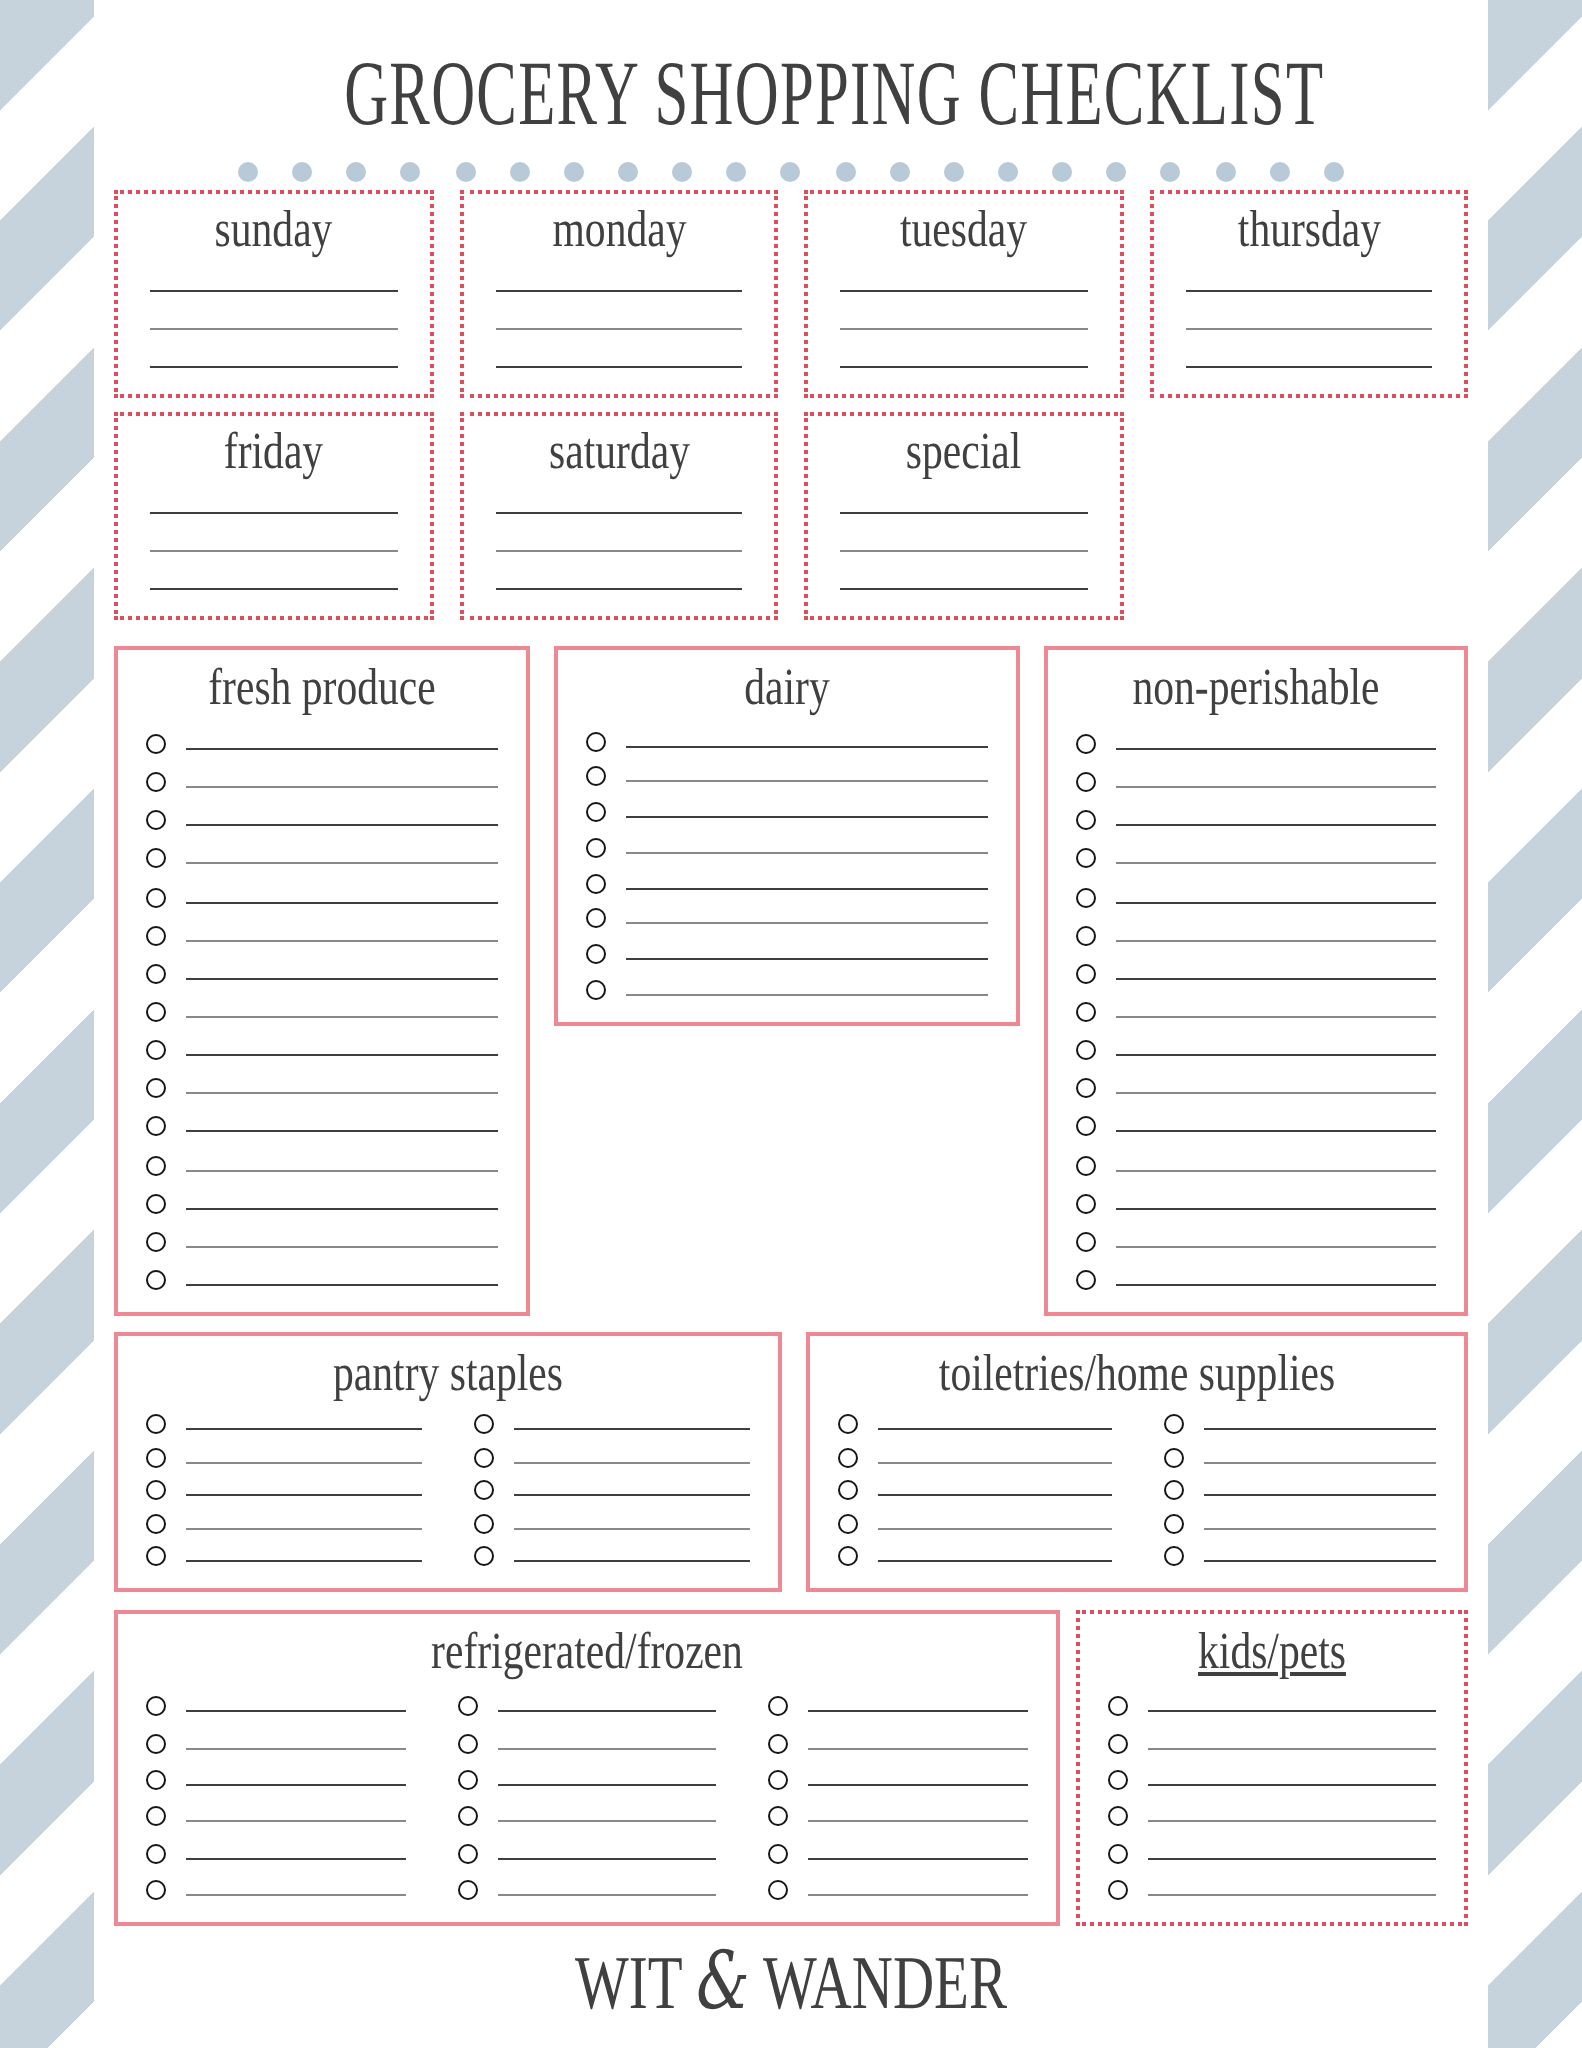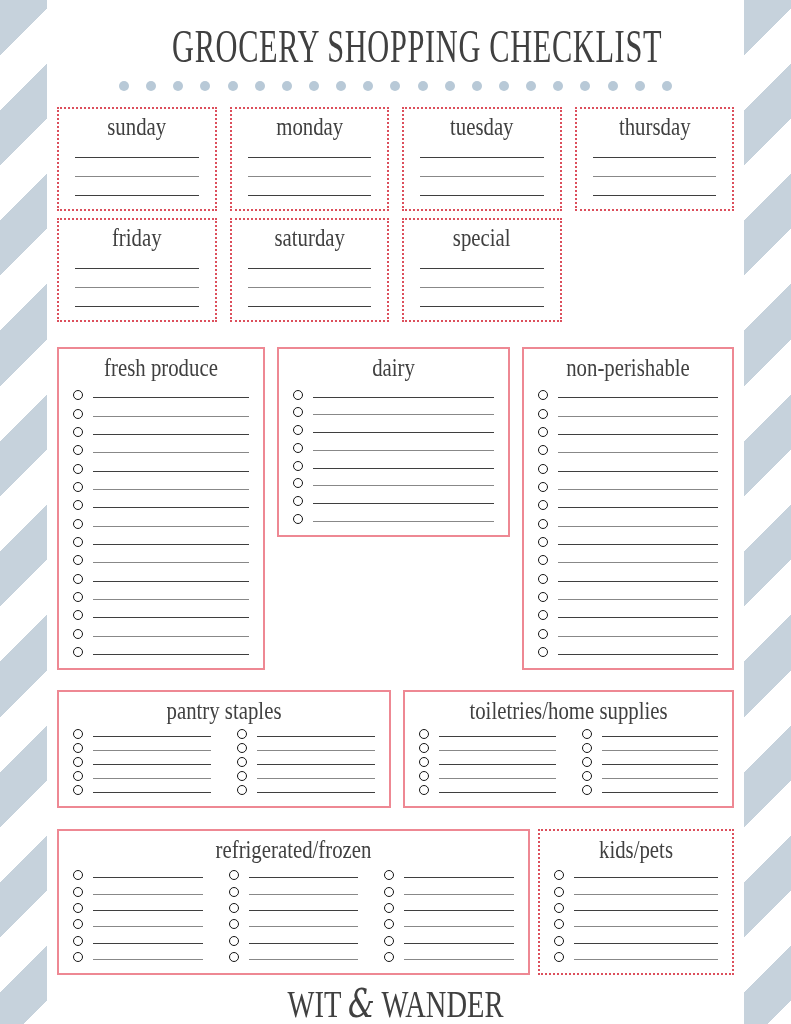--- a/index.html
+++ b/index.html
@@ -34,21 +34,21 @@
   }
   .dots {
     margin-top: 11px; height: 10px;
     display: flex; justify-content: space-between;
     padding: 0 62px;
   }
   .dot { width: 10px; height: 10px; border-radius: 50%;
          background: var(--dot-color,#b8c9d7); }
 
   .days-grid {
-    margin-top: 16px;
+    margin-top: 4px;
     display: grid;
     grid-template-columns: repeat(4, 1fr);
     grid-template-rows: 104px 104px;
     gap: 7px 13px;
   }
   .day-box {
     border: 2px dotted var(--accent-dotted,#dc4f5c);
     display: flex; flex-direction: column;
     padding: 3px 10px 10px;
     background: #fff;
@@ -56,24 +56,23 @@
   .day-label {
     text-align: center; font-size: 26px; line-height: 1.15;
     transform: scaleX(0.8);
   }
   .day-lines { flex: 1; display: flex; flex-direction: column; padding: 0 6px; }
 
   .box {
     display: flex; flex-direction: column;
     background: #fff;
     padding: 2px 14px 10px;
-    margin-top: 12px;
   }
   .solid      { border: 2.5px solid  var(--accent-solid,#ee8893); }
-  .dotted-sm  { border: 2.5px dotted var(--accent-dotted,#dc4f5c); }
+  .dotted-sm  { border: 2.5px dotted var(--accent-dotted,#dc4f5c); text-decoration: underline; }
   .dotted-lg  { border: 4px  dotted  var(--accent-solid,#ee8893); padding-top: 4px; }
   .box-label {
     text-align: center; font-size: 26px; line-height: 1.15;
     transform: scaleX(0.8); margin-top: 2px;
   }
   .list { flex: 1; display: flex; flex-direction: column; }
   .line-row { flex: 1; display: flex; align-items: flex-end; }
   .circle {
     flex: none; width: 10px; height: 10px;
     border: 1.6px solid #161616; border-radius: 50%;

